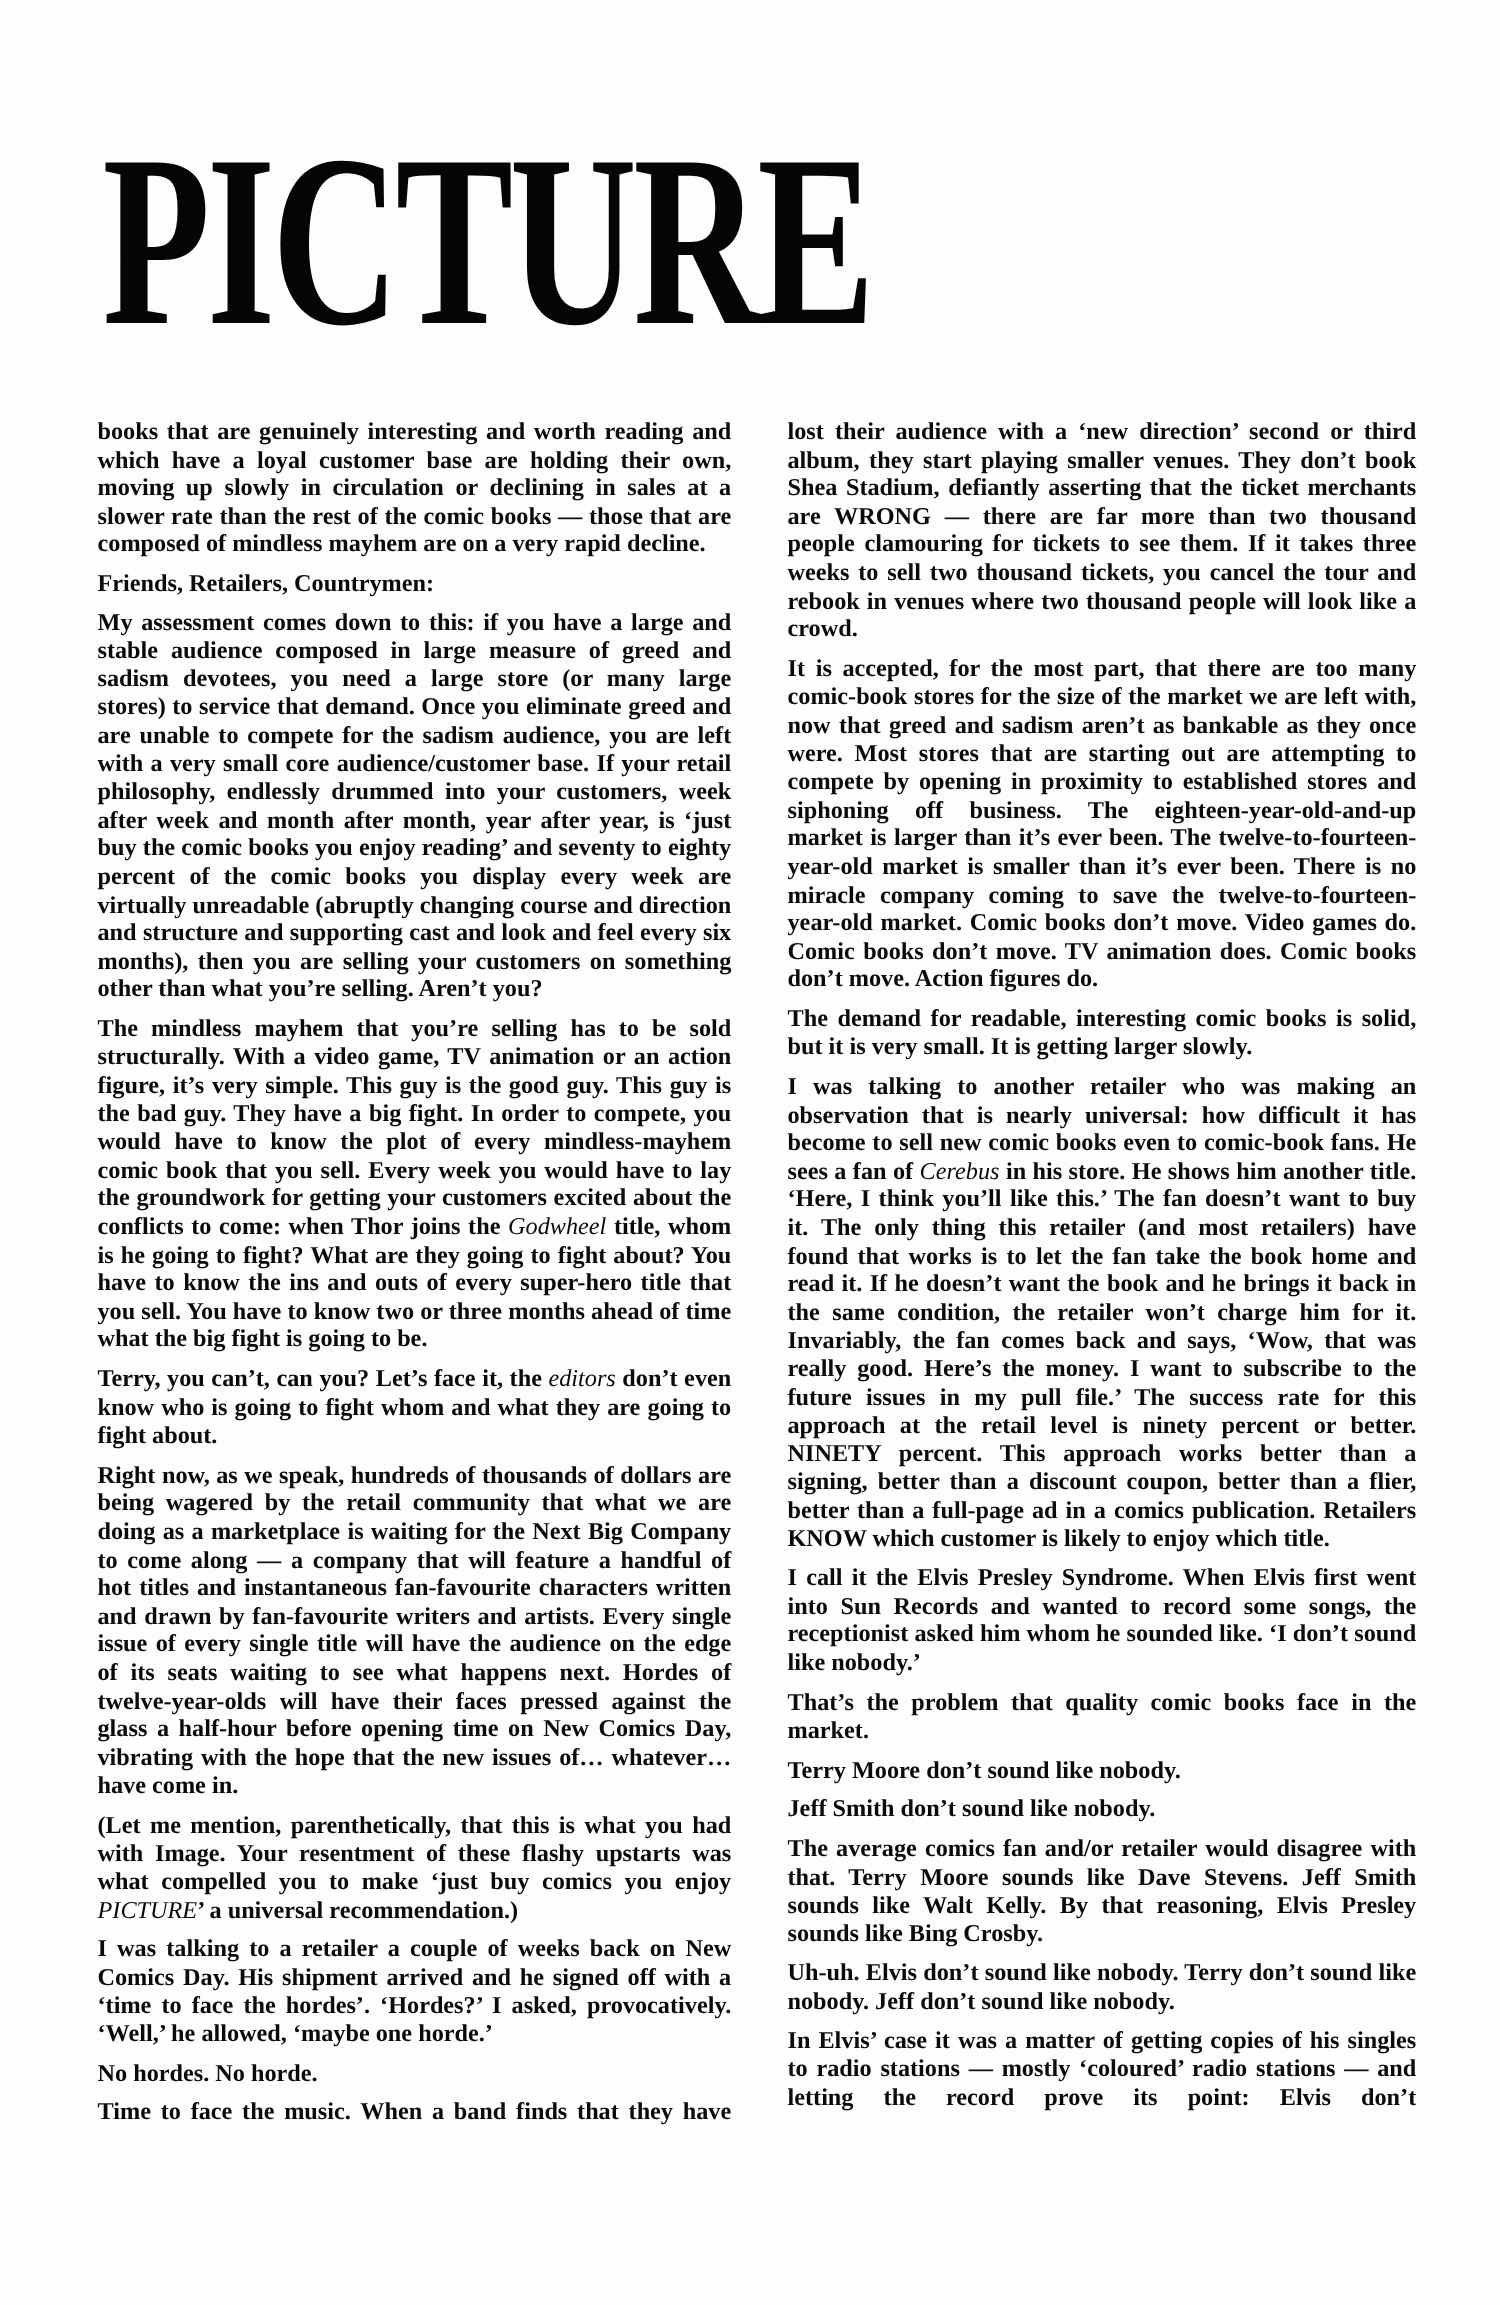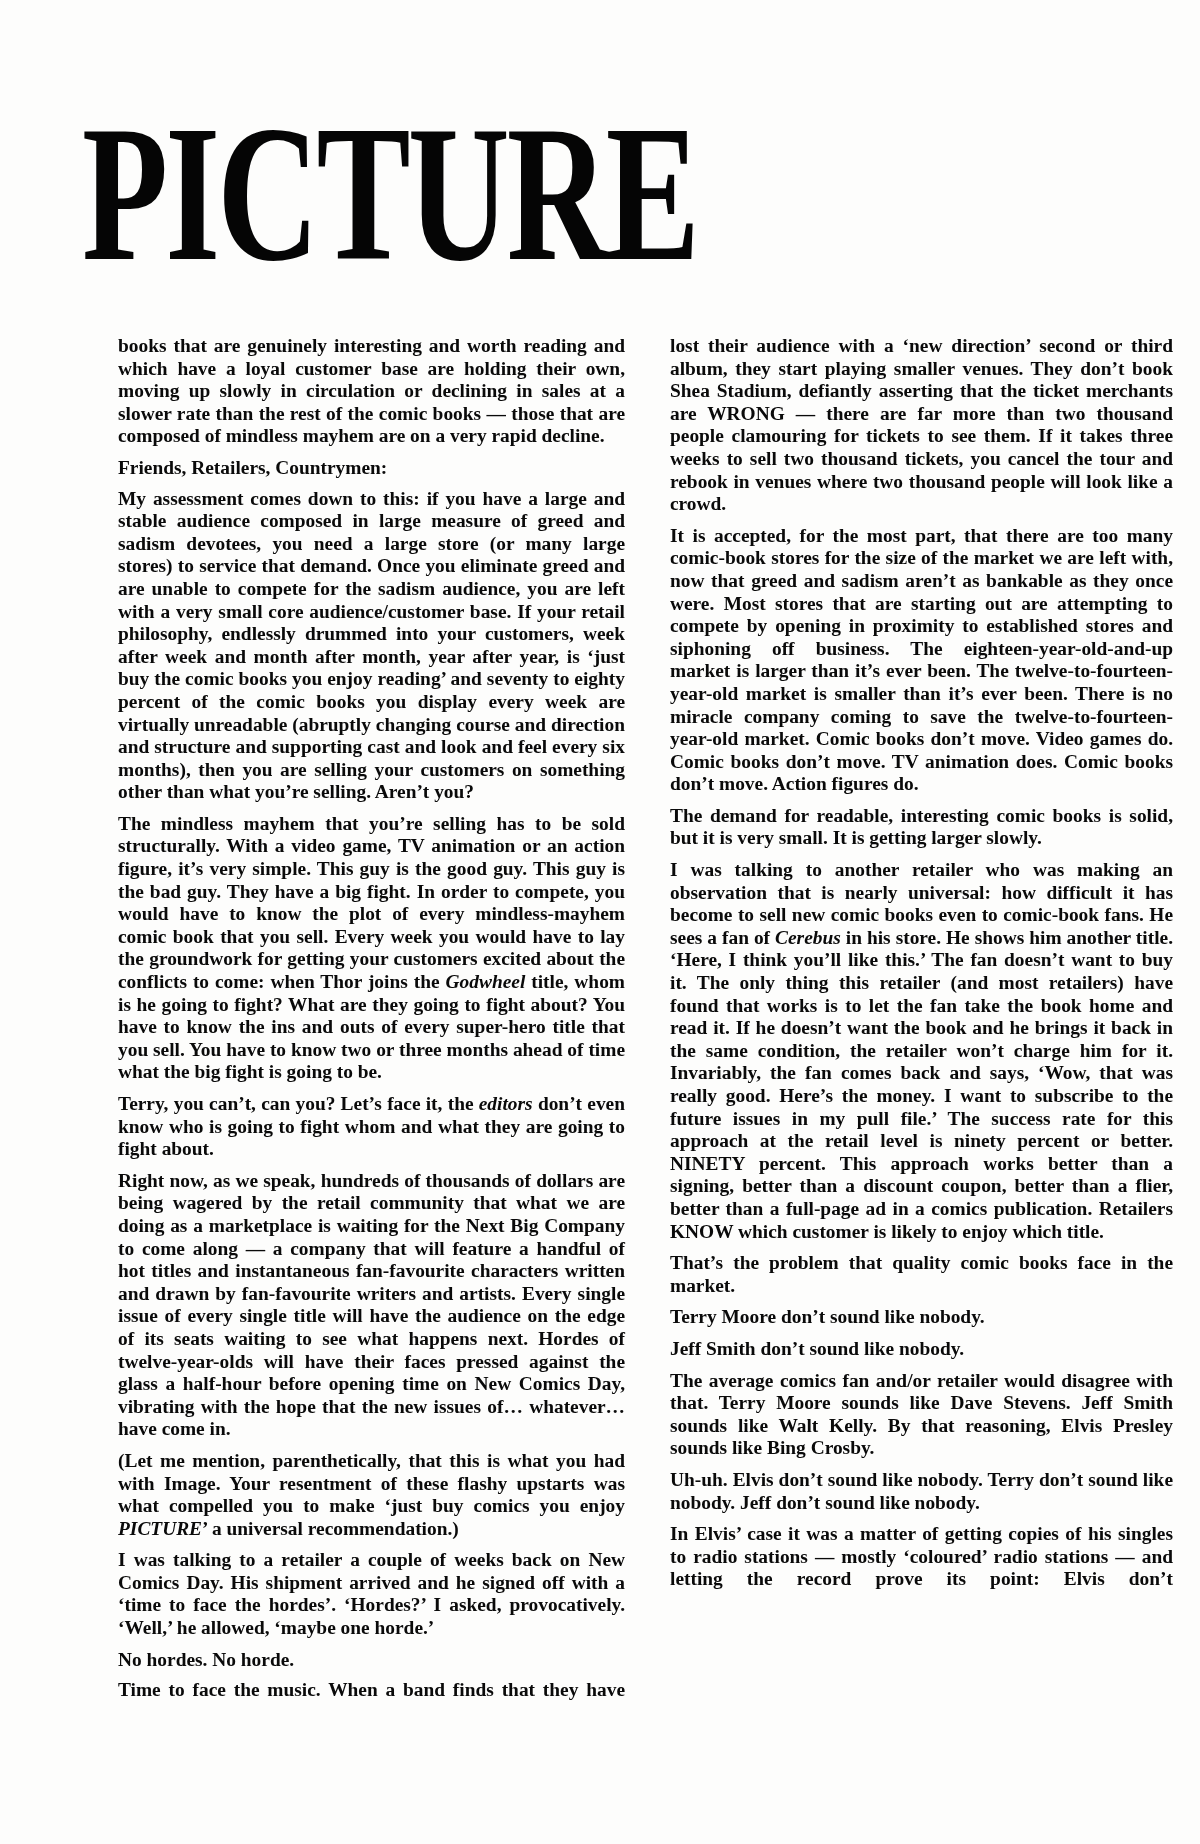--- a/index.html
+++ b/index.html
@@ -33,31 +33,30 @@
     transform: scaleY(1.0);
   }
   .col {
     position: absolute;
     top: 335px;
     width: 507px;
     font-size: 19.4px;
     line-height: 22.6px;
     font-weight: bold;
     text-align: justify;
-    margin-left: 40px;
   }
   .col.left { left: 78px; }
   .col.right { left: 630px; width: 503px; }
   .col p {
     margin: 0 0 8px 0;
     hyphens: none;
   }
   .col p.tight { margin-bottom: 9px; }
   .col p.last-line-justify { text-align-last: justify; font-family: Liberation Serif, serif; }
-  i { font-style: italic; font-weight: bold; }
+  i { font-style: italic; font-weight: normal; }
 </style>
 </head>
 <body>
 
 <div class="title"><span>PICTURE</span></div>
 
 <div class="col left">
   <p class="tight"><span>books that are genuinely interesting and worth reading and which have a loyal customer base are holding their own, moving up slowly in circulation or declining in sales at a slower rate than the rest of the comic books — those that are composed of mindless mayhem are on a very rapid decline.</span></p>
   <p><span>Friends, Retailers, Countrymen:</span></p>
   <p class="tight"><span>My assessment comes down to this: if you have a large and stable audience composed in large measure of greed and sadism devotees, you need a large store (or many large stores) to service that demand. Once you eliminate greed and are unable to compete for the sadism audience, you are left with a very small core audience/customer base. If your retail philosophy, endlessly drummed into your customers, week after week and month after month, year after year, is ‘just buy the comic books you enjoy reading’ and seventy to eighty percent of the comic books you display every week are virtually unreadable (abruptly changing course and direction and structure and supporting cast and look and feel every six months), then you are selling your customers on something other than what you’re selling. Aren’t you?</span></p>
@@ -68,19 +67,20 @@
   <p class="tight"><span>I was talking to a retailer a couple of weeks back on New Comics Day. His shipment arrived and he signed off with a ‘time to face the hordes’. ‘Hordes?’ I asked, provocatively. ‘Well,’ he allowed, ‘maybe one horde.’</span></p>
   <p><span>No hordes. No horde.</span></p>
   <p class="last-line-justify"><span>Time to face the music. When a band finds that they have</span></p>
 </div>
 
 <div class="col right">
   <p class="tight"><span>lost their audience with a ‘new direction’ second or third album, they start playing smaller venues. They don’t book Shea Stadium, defiantly asserting that the ticket merchants are WRONG — there are far more than two thousand people clamouring for tickets to see them. If it takes three weeks to sell two thousand tickets, you cancel the tour and rebook in venues where two thousand people will look like a crowd.</span></p>
   <p class="tight"><span>It is accepted, for the most part, that there are too many comic-book stores for the size of the market we are left with, now that greed and sadism aren’t as bankable as they once were. Most stores that are starting out are attempting to compete by opening in proximity to established stores and siphoning off business. The eighteen-year-old-and-up market is larger than it’s ever been. The twelve-to-fourteen-year-old market is smaller than it’s ever been. There is no miracle company coming to save the twelve-to-fourteen-year-old market. Comic books don’t move. Video games do. Comic books don’t move. TV animation does. Comic books don’t move. Action figures do.</span></p>
   <p class="tight"><span>The demand for readable, interesting comic books is solid, but it is very small. It is getting larger slowly.</span></p>
   <p class="tight"><span>I was talking to another retailer who was making an observation that is nearly universal: how difficult it has become to sell new comic books even to comic-book fans. He sees a fan of </span><i>Cerebus</i><span> in his store. He shows him another title. ‘Here, I think you’ll like this.’ The fan doesn’t want to buy it. The only thing this retailer (and most retailers) have found that works is to let the fan take the book home and read it. If he doesn’t want the book and he brings it back in the same condition, the retailer won’t charge him for it. Invariably, the fan comes back and says, ‘Wow, that was really good. Here’s the money. I want to subscribe to the future issues in my pull file.’ The success rate for this approach at the retail level is ninety percent or better. NINETY percent. This approach works better than a signing, better than a discount coupon, better than a flier, better than a full-page ad in a comics publication. Retailers KNOW which customer is likely to enjoy which title.</span></p>
+  <p class="tight"><span>I call it the Elvis Presley Syndrome. When Elvis first went into Sun Records and wanted to record some songs, the receptionist asked him whom he sounded like. ‘I don’t sound like nobody.’</span></p>
   <p class="tight"><span>That’s the problem that quality comic books face in the market.</span></p>
   <p class="tight"><span>Terry Moore don’t sound like nobody.</span></p>
   <p class="tight"><span>Jeff Smith don’t sound like nobody.</span></p>
   <p class="tight"><span>The average comics fan and/or retailer would disagree with that. Terry Moore sounds like Dave Stevens. Jeff Smith sounds like Walt Kelly. By that reasoning, Elvis Presley sounds like Bing Crosby.</span></p>
   <p class="tight"><span>Uh-uh. Elvis don’t sound like nobody. Terry don’t sound like nobody. Jeff don’t sound like nobody.</span></p>
   <p class="last-line-justify"><span>In Elvis’ case it was a matter of getting copies of his singles to radio stations — mostly ‘coloured’ radio stations — and letting the record prove its point: Elvis don’t</span></p>
 </div>
 
 </body></html>

